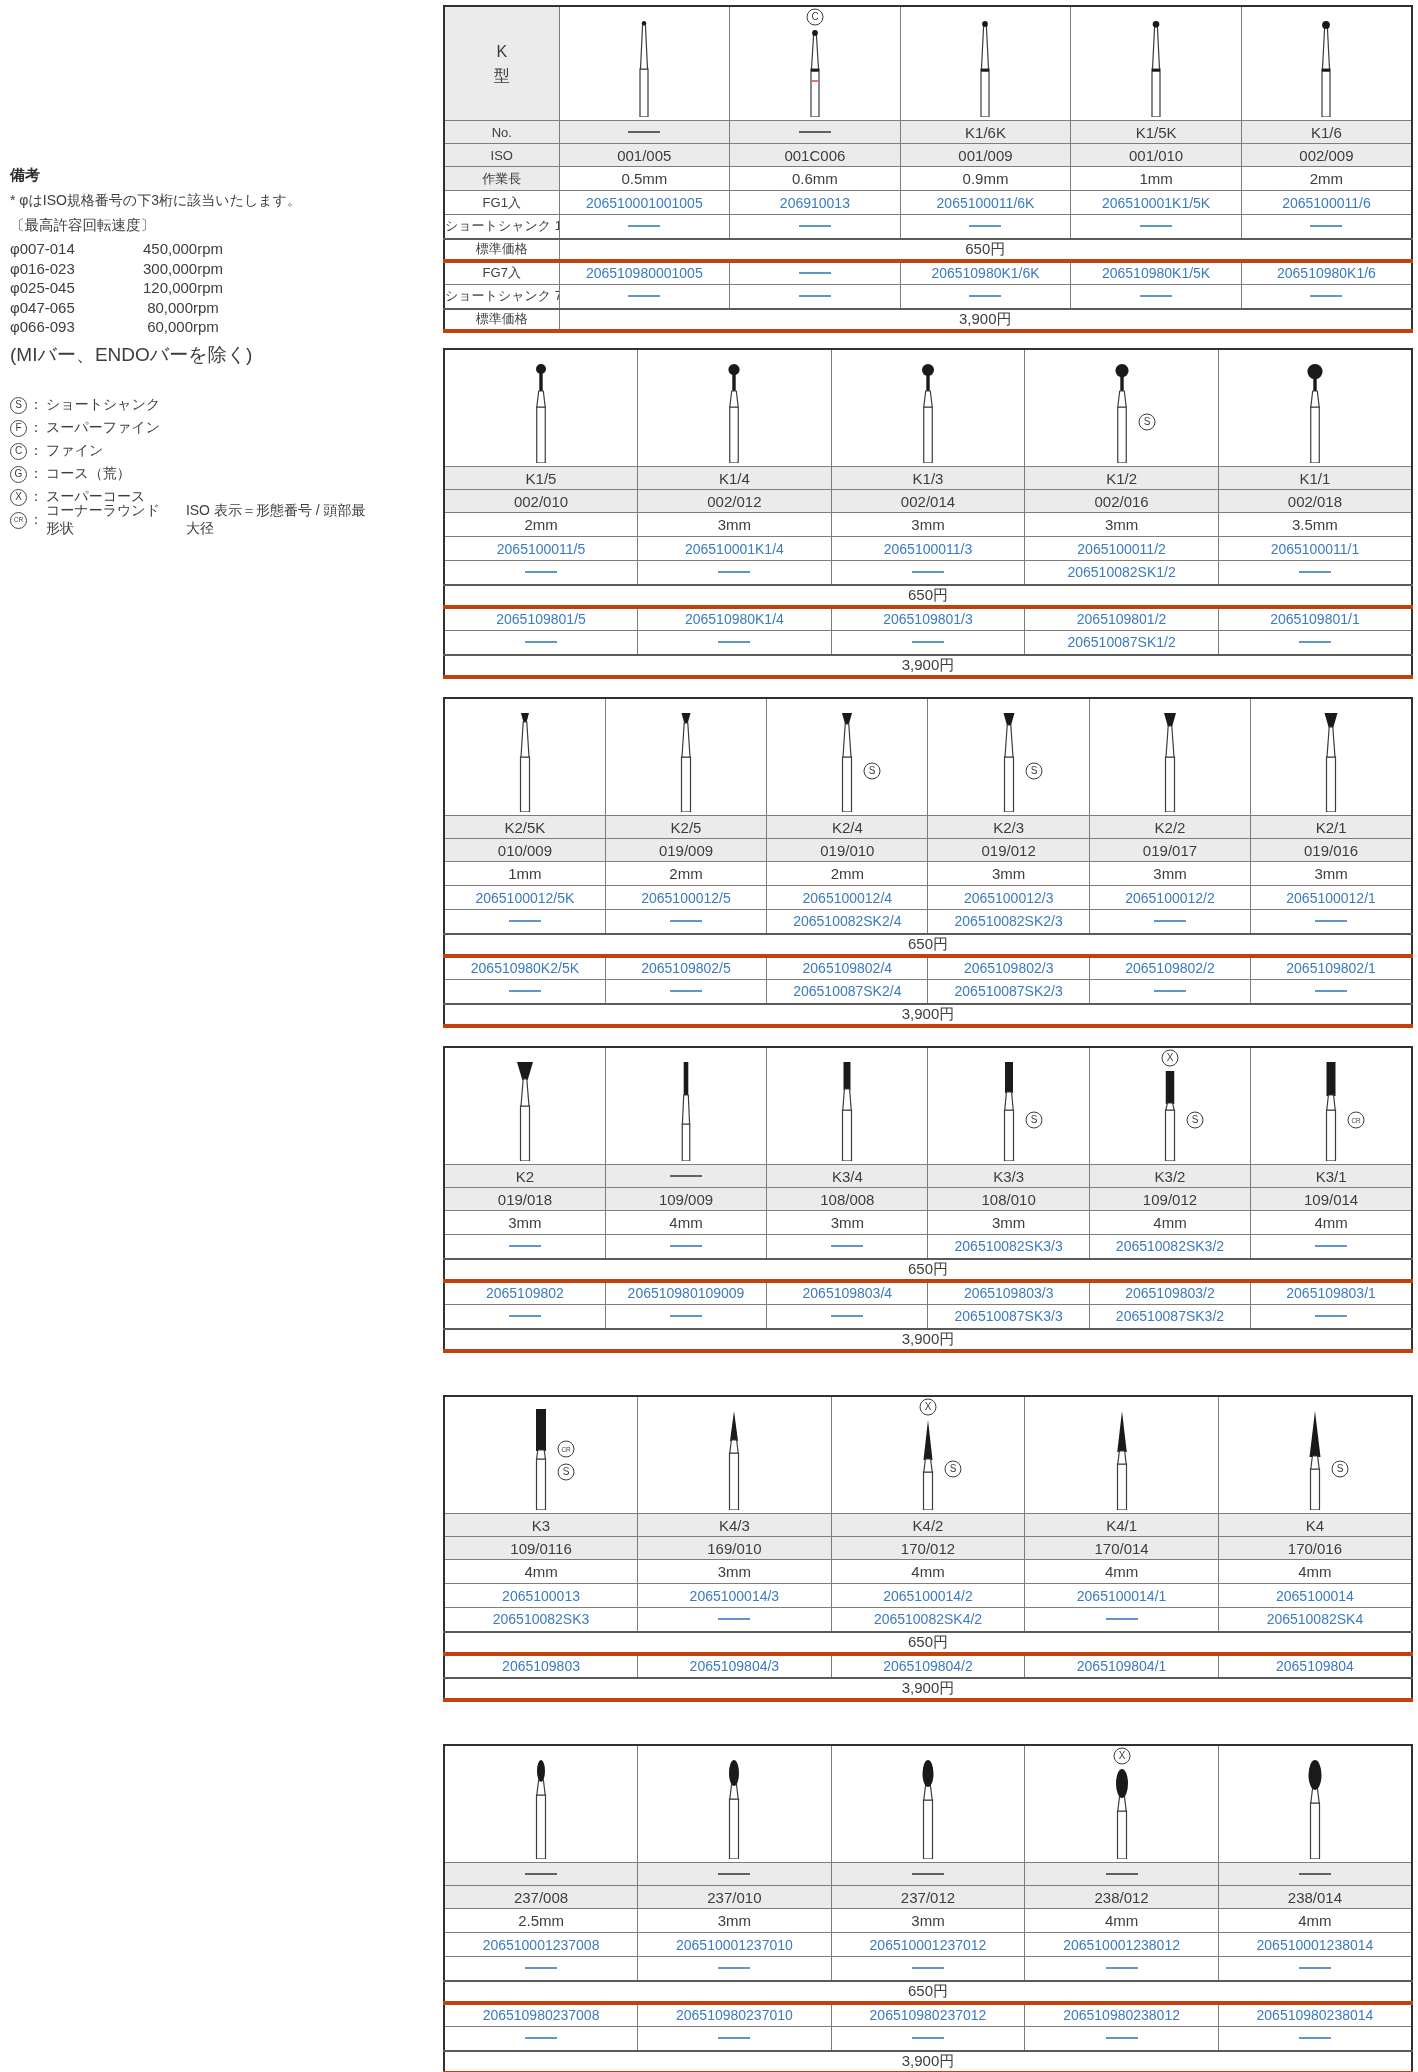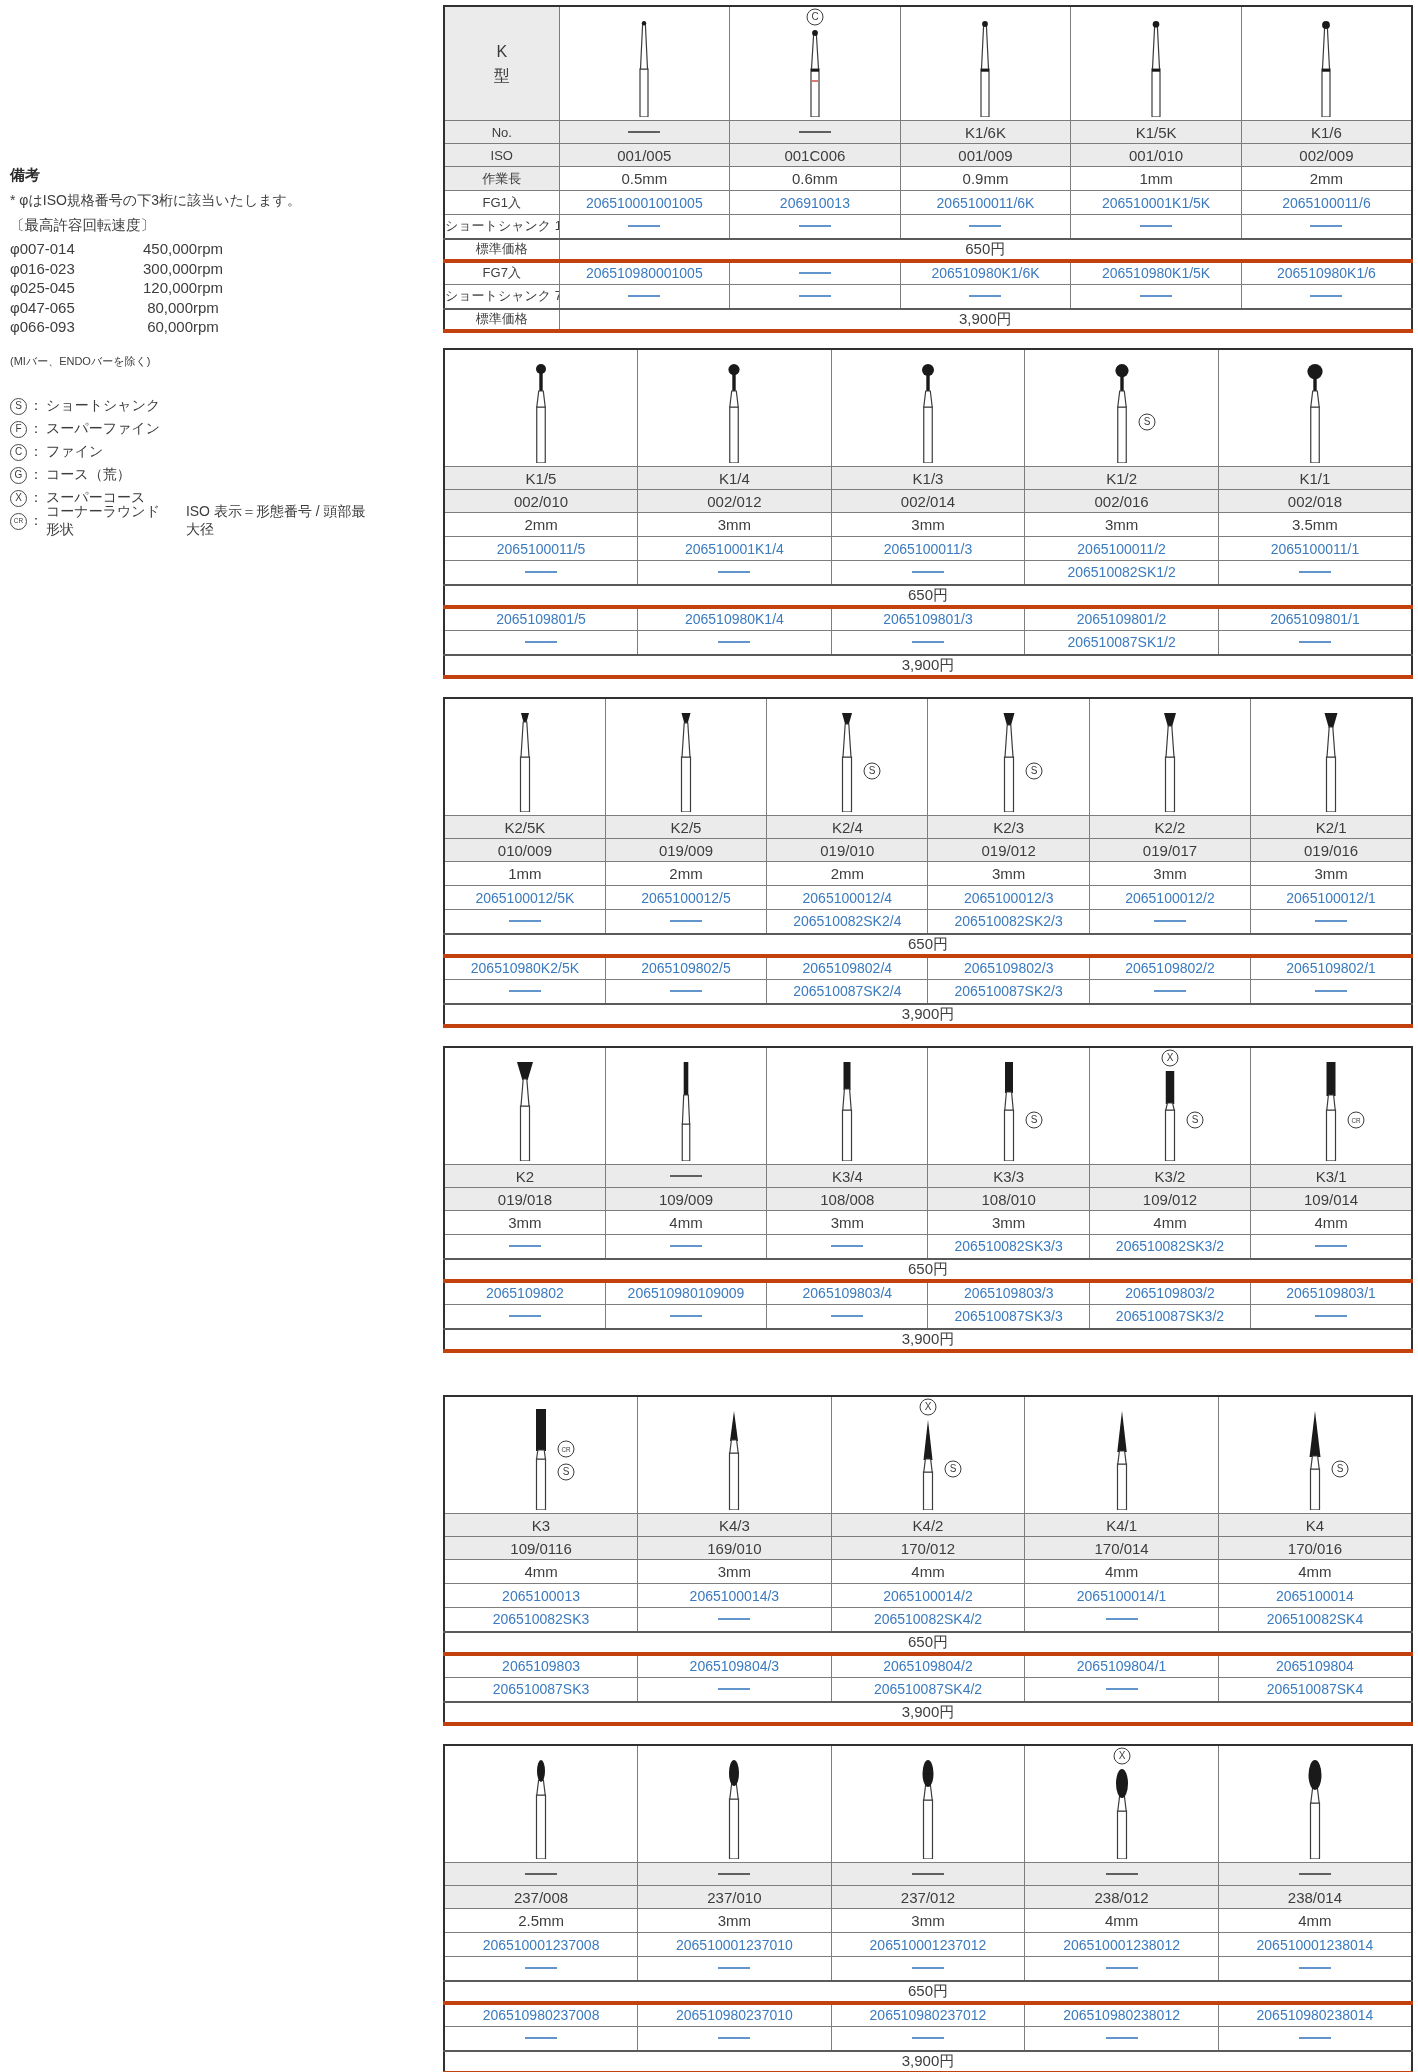--- a/index.html
+++ b/index.html
@@ -9,21 +9,21 @@
     overflow:hidden;
   }
   
   .notes{position:absolute;left:10px;top:166px;width:360px}
   .n-title{font-size:15px;font-weight:bold;color:#2b2b2b;margin-bottom:7px}
   .n-line{font-size:14px;margin-bottom:6px;letter-spacing:0}
   .n-sub{font-size:14.5px;margin-bottom:4px}
   .speed-row{display:flex;width:238px;font-size:15px;line-height:19.5px}
   .speed-row .rng{width:108px}
   .speed-row .rpm{flex:1;text-align:center}
-  .mi-note{font-size:11px;margin-top:17px}
+  .mi-note{font-size:19px;margin-top:5px}
   .legend{margin-top:26px}
   .leg-row{display:flex;align-items:center;height:23px;font-size:14px}
   .circ{
     display:inline-flex;align-items:center;justify-content:center;
     width:15px;height:15px;border:1px solid #4a4a4a;border-radius:50%;
     font-size:10px;line-height:1;flex:0 0 auto;color:#3d3d3d;
   }
   .circ.sm{font-size:6.5px;letter-spacing:0}
   .leg-colon{margin:0 3px 0 2px}
   .iso-note{margin-left:14px}
@@ -652,27 +652,20 @@
         <tr class="price" style="height:22px">
           <td colspan="5">650円</td>
         </tr>
         <tr class="" style="height:24px">
           <td class="code">2065109803</td>
           <td class="code">2065109804/3</td>
           <td class="code">2065109804/2</td>
           <td class="code">2065109804/1</td>
           <td class="code">2065109804</td>
         </tr>
-        <tr class="" style="height:24px">
-          <td class="code">206510087SK3</td>
-          <td class="code"><span class="dash"></span></td>
-          <td class="code">206510087SK4/2</td>
-          <td class="code"><span class="dash"></span></td>
-          <td class="code">206510087SK4</td>
-        </tr>
         <tr class="price" style="height:22px">
           <td colspan="5">3,900円</td>
         </tr>
       </tbody>
     </table>
     <table class="cat" style="top:1744px">
       <colgroup>
         <col>
         <col>
         <col>

